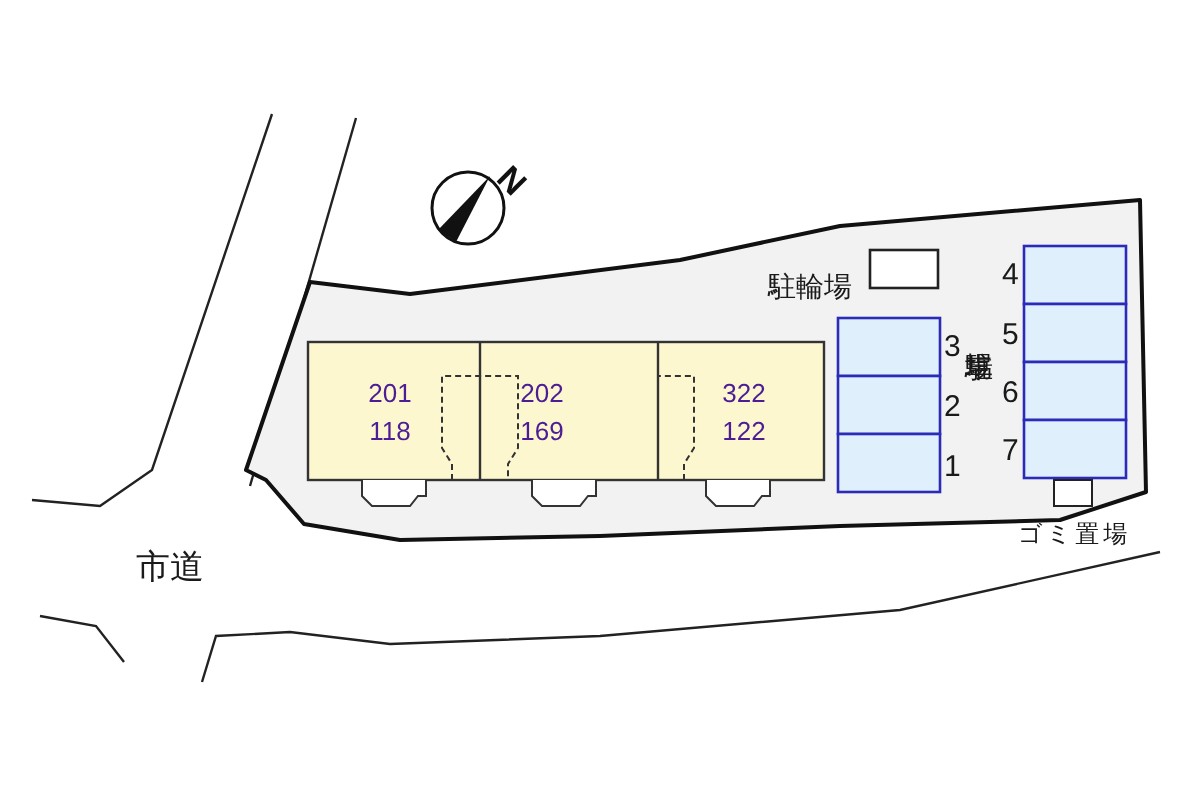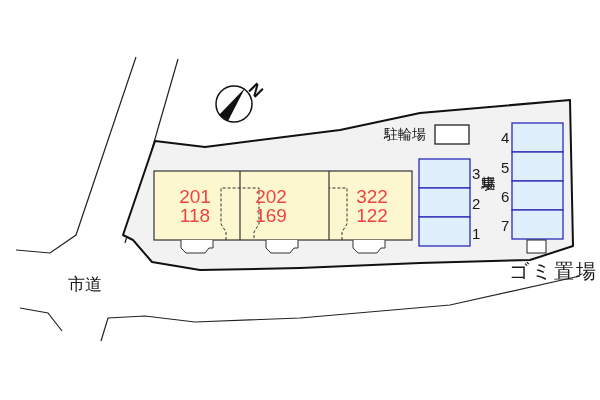--- a/index.html
+++ b/index.html
@@ -1,19 +1,19 @@
 <!DOCTYPE html>
 <html><head>
   <meta charset="utf-8">
   <style>
     html, body { margin: 0; padding: 0; background: #ffffff; }
     body { width: 600px; height: 400px; position: relative; overflow: hidden; font-family: "DejaVu Sans", sans-serif; }
     #map { position: absolute; left: 0; top: 0; width: 600px; height: 400px; }
     .lbl { position: absolute; color: #1a1a1a; font-family: "DejaVu Sans", sans-serif; white-space: nowrap; line-height: 1; }
-    .unit-lbl { position: absolute; text-align: center; font-family: "Liberation Sans", sans-serif; font-size: 19px; color: #ef4444; line-height: 19px; }
+    .unit-lbl { position: absolute; text-align: center; font-family: "Liberation Sans", sans-serif; font-size: 13px; color: #4c1d95; line-height: 19px; }
     .num { font-family: "Liberation Sans", sans-serif; font-size: 15px; }
     .vert { writing-mode: vertical-rl; letter-spacing: 0; font-size: 14px; }
   </style>
 </head>
 <body>
 
 <svg id="map" viewBox="0 0 600 400" xmlns="http://www.w3.org/2000/svg">
 
   <g fill="none" stroke="#222" stroke-width="1.2">
     <polyline points="136,57 76,235 50,253 16,250"></polyline>
@@ -72,22 +72,22 @@
 <div class="unit-lbl" style="left:246px;top:187px;width:50px;">
   <div>202</div>
   <div>169</div>
 </div>
 <div class="unit-lbl" style="left:347px;top:187px;width:50px;">
   <div>322</div>
   <div>122</div>
 </div>
 
 <div class="lbl" style="left:68px;top:276px;font-size:17px;">市道</div>
-<div class="lbl" style="left:384px;top:127px;font-size:14px;">駐輪場</div>
-<div class="lbl" style="left:509px;top:261px;font-size:20px;letter-spacing:2px;">ゴミ置場</div>
+<div class="lbl" style="left:384px;top:137px;font-size:14px;">駐輪場</div>
+<div class="lbl" style="left:509px;top:261px;font-size:12px;letter-spacing:2px;">ゴミ置場</div>
 <div class="lbl vert" style="left:482px;top:165px;">駐車場</div>
 
 <div class="lbl num" style="left:472px;top:166px;">3</div>
 <div class="lbl num" style="left:472px;top:196px;">2</div>
 <div class="lbl num" style="left:472px;top:226px;">1</div>
 
 <div class="lbl num" style="left:501px;top:130px;">4</div>
 <div class="lbl num" style="left:501px;top:160px;">5</div>
 <div class="lbl num" style="left:501px;top:189px;">6</div>
 <div class="lbl num" style="left:501px;top:218px;">7</div>

